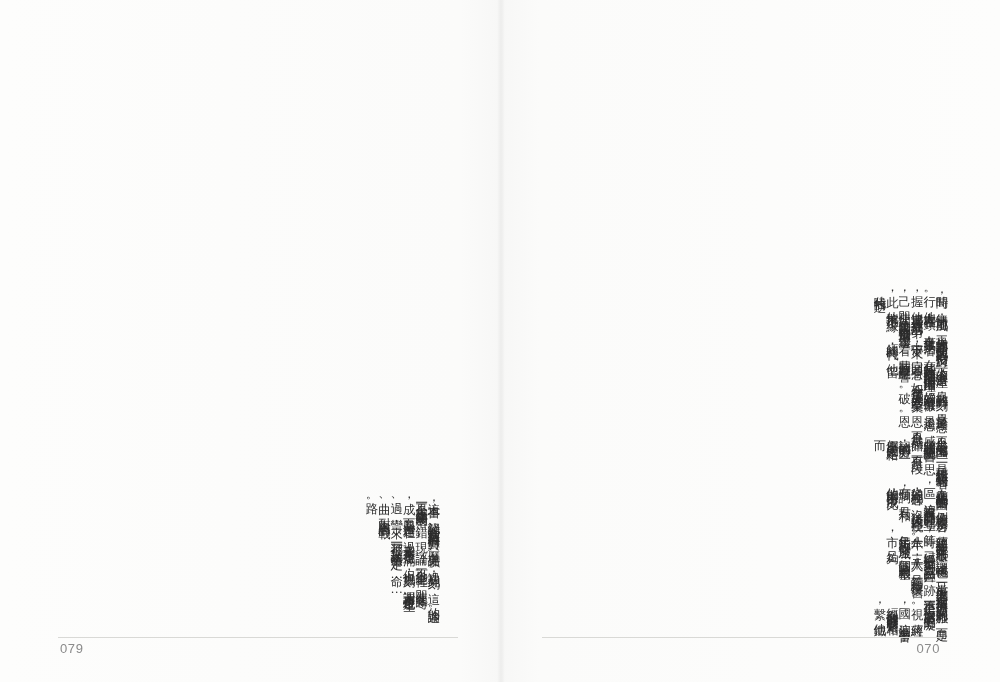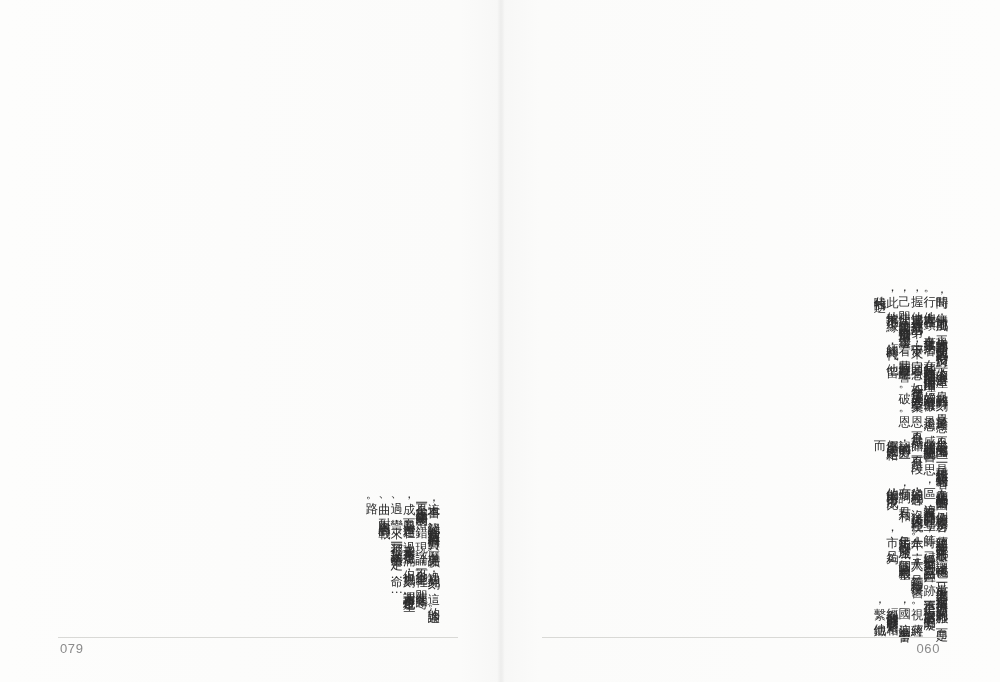--- a/index.html
+++ b/index.html
@@ -152,19 +152,19 @@
           <div class="vcol">於是七海園區，蔣經國總統圖書館，不只是一段記憶的剪影，一個歷史的定格，而</div>
           <div class="vcol">於是追念，不只是追念；感恩，不只是感恩。</div>
           <div class="vcol">最難的時刻，最好的經濟幕僚，最大的產業突破。</div>
           <div class="vcol">下的經濟遺產，包括他的清廉治國理念，如今都成了絕響。</div>
           <div class="vcol">即使他的政治反對者，在某些時刻停下來，回頭看看，共同曾經歷經的時代，他留</div>
           <div class="vcol">風，再強大的拳頭，在世界政治經濟局勢中，中華民國都被擠到了懸崖邊緣。</div>
           <div class="vcol">時間，無情地前行。他大權在握，他逮捕異己，即使如此，他抗拒不了時代的逆</div>
         </div>
       </div>
       <div class="rule right"></div>
-      <div class="folio right">060</div>
+      <div class="folio right">070</div>
     </div>
 
   </div>
 
   <div class="gutter-shadow"></div>
 </div>
 
 </body></html>

